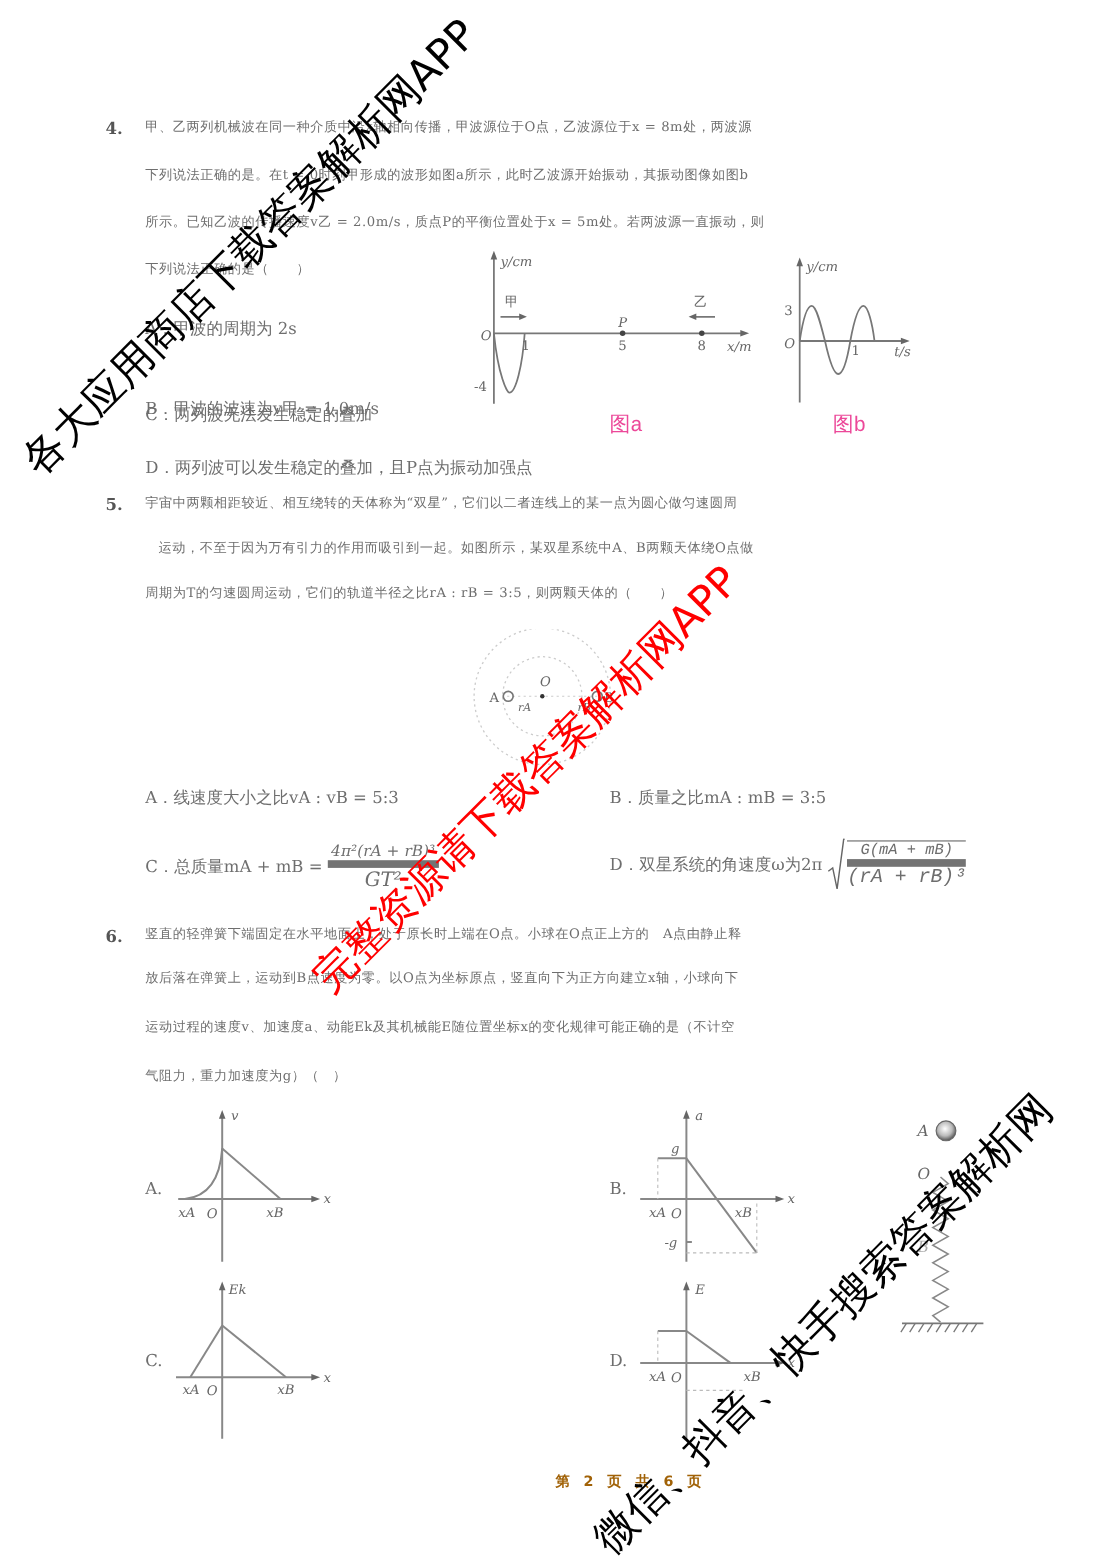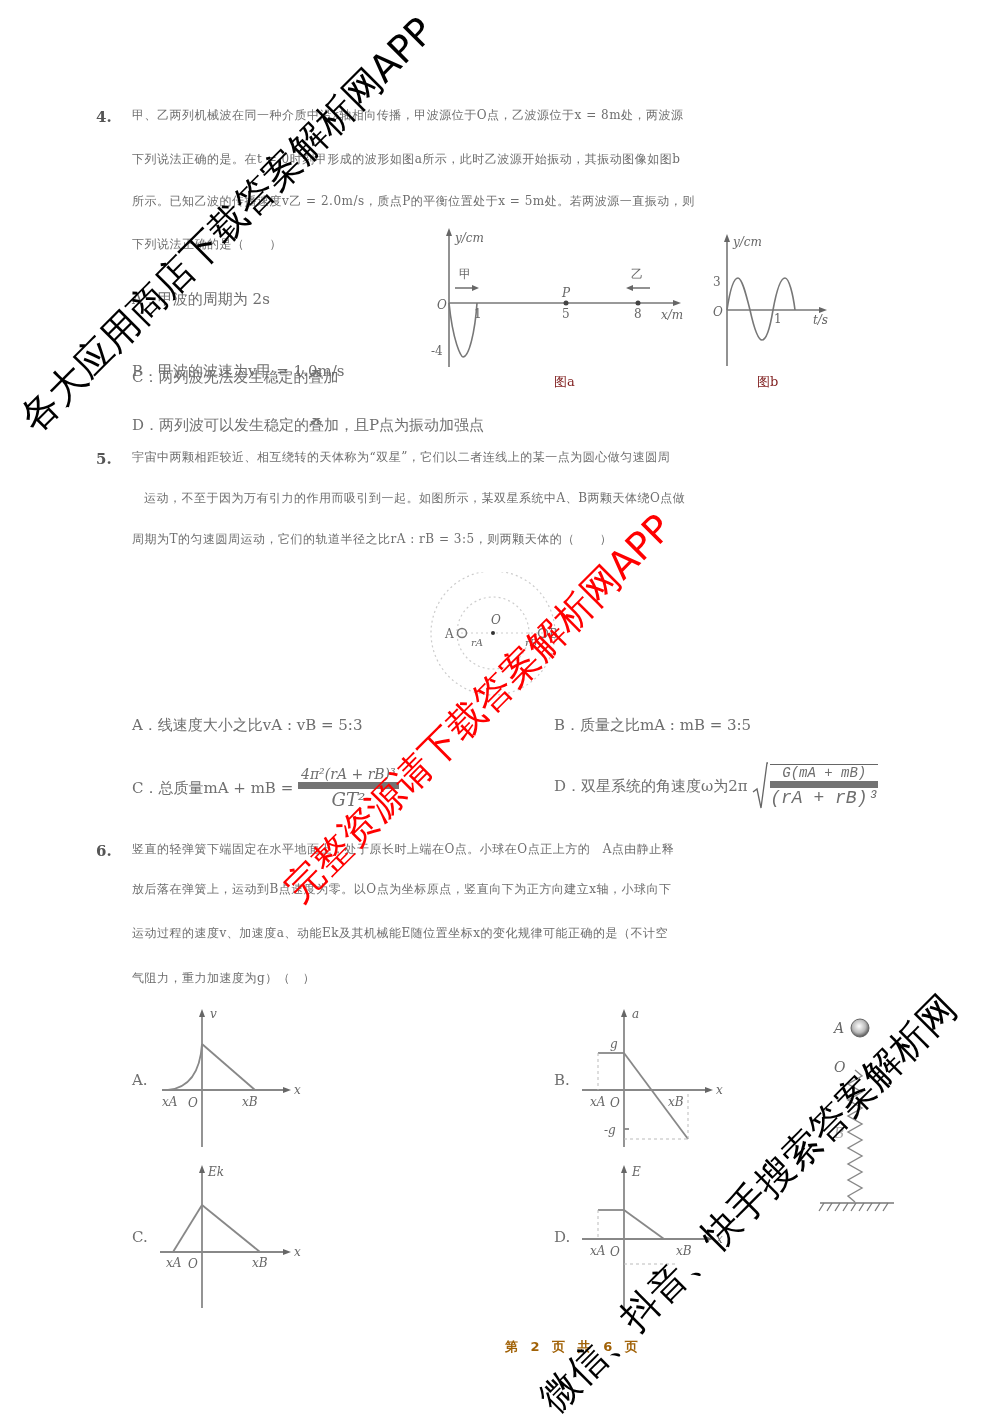--- a/index.html
+++ b/index.html
@@ -2,21 +2,21 @@
 <html><head>
 <meta charset="utf-8">
 <style>
   html,body{margin:0;padding:0;background:#fff;}
   body{width:1000px;height:1415px;position:relative;overflow:hidden;
        font-family:"DejaVu Serif","Liberation Serif",serif;color:#6a6a6a;}
   .abs{position:absolute;}
   .txt{font-size:12px;letter-spacing:0.5px;white-space:nowrap;color:#6e6e6e;}
   .qnum{font-weight:bold;color:#555;font-size:15px;}
   .opt{font-size:15px;white-space:nowrap;color:#6e6e6e;}
-  .fig-cap{font-size:13px;color:#7f1d1d;}
+  .fig-cap{font-size:19px;color:#ec4899;font-family:Liberation Mono, monospace;}
   .axis-lbl{font-size:12px;font-style:italic;fill:#666;font-family:"DejaVu Serif",serif;}
   .ax-num{font-size:12px;fill:#666;font-family:"DejaVu Serif",serif;}
   svg text{font-family:"Liberation Serif","DejaVu Serif",serif;}
   .wm{position:absolute;color:#000;font-family:"DejaVu Sans","Liberation Sans",sans-serif;
       font-size:36px;white-space:nowrap;transform-origin:left bottom;line-height:1;}
   .wm-red{color:#ff0000;}
   .footer{font-size:13px;color:#a16207;font-family:"DejaVu Sans",sans-serif;letter-spacing:4px;font-weight:bold;}
   .frac{display:inline-block;vertical-align:middle;text-align:center;font-style:italic;}
   .frac .num{display:block;border-bottom:7px solid #737373;padding:0 3px;font-size:14px;}
   .frac .den{display:block;font-size:18px;}

